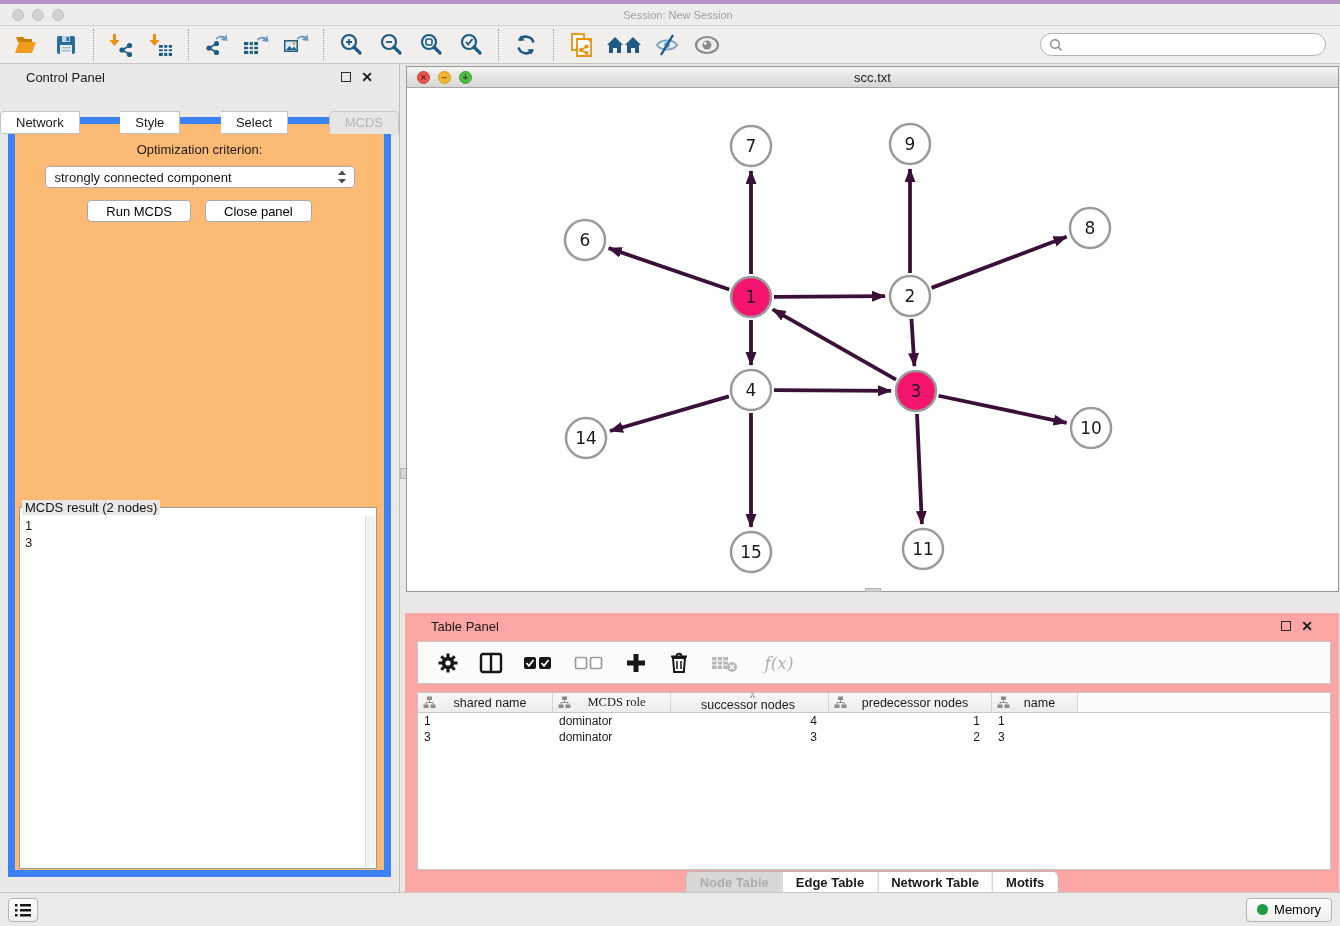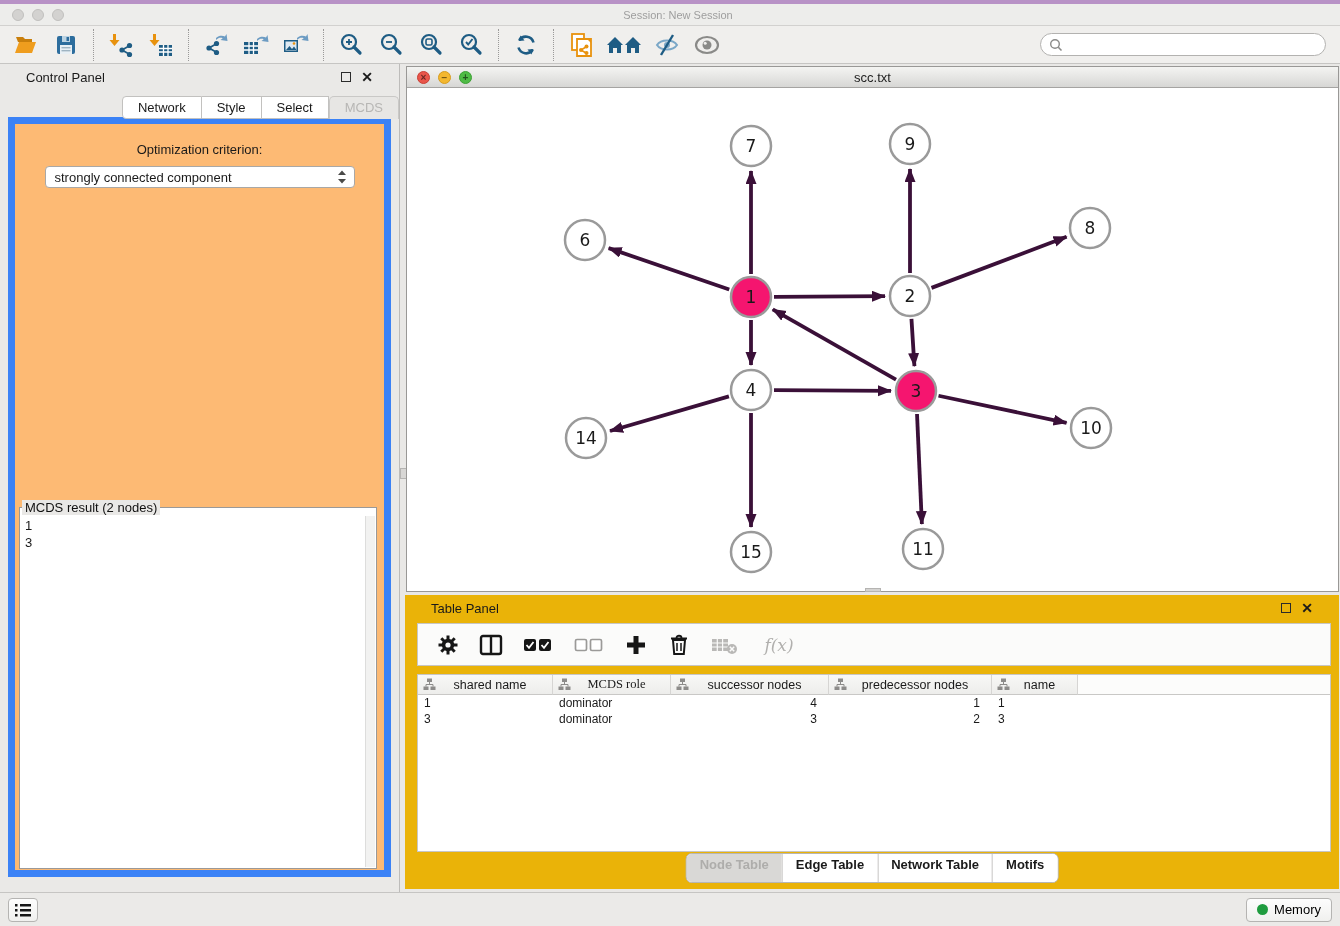--- a/index.html
+++ b/index.html
@@ -23,21 +23,21 @@
 
   
   .workspace{position:absolute;left:0;top:64px;right:0;bottom:34px}
 
   
   .control-panel{position:absolute;left:0;top:0;width:400px;height:100%;background:#eae9e7;border-right:1px solid #bdbcba}
   .panel-header{height:26px;display:flex;align-items:center;padding:0 26px;font-size:13px}
   .panel-header .ph-title{flex:1}
   .win-float{width:10px;height:10px;border:1.5px solid #2b2b2b;display:inline-block;margin-right:10px;cursor:pointer}
   .win-close{font-size:14px;font-weight:bold;color:#1a1a1a;cursor:pointer;line-height:10px}
-  .cp-tabs{display:flex;justify-content:flex-end;margin-top:6px;position:relative;z-index:2}
+  .cp-tabs{display:flex;justify-content:space-between;margin-top:21px;position:relative;z-index:2}
   .cp-tab{font-size:13px;padding:3px 15px;background:#fff;border:1px solid #c2c1bf;border-left:none;cursor:pointer}
   .cp-tab:first-child{border-left:1px solid #c2c1bf;border-radius:4px 0 0 4px}
   .cp-tab.active{background:#e7e6e4;color:#b7b6b4;border-radius:5px 5px 0 0;border:1px solid #c9c8c6;border-bottom:none;padding-bottom:4px}
   .cp-body{position:absolute;left:8px;right:8px;top:53px;bottom:15px;border:7px solid #3b82f6;background:#fdba74}
   .opt-label{text-align:center;margin-top:18px;font-size:13px}
   .dropdown{margin:9px auto 0;width:310px;height:22px;background:#fff;border:1px solid #a9a8a6;border-radius:4px;display:flex;align-items:center;padding:0 6px 0 9px;font-size:13px;cursor:pointer}
   .dropdown .dd-label{flex:1}
   .cp-buttons{display:flex;justify-content:center;gap:14px;margin-top:12px}
   .cp-btn{height:22px;padding:0 18px;background:#fff;border:1px solid #a9a8a6;border-radius:4px;font-size:13px;font-family:"Liberation Sans",sans-serif;cursor:pointer}
   .result-fieldset{position:absolute;left:4px;right:7px;top:376px;bottom:1px;border:1px solid #9a9998;background:#fff}
@@ -54,21 +54,21 @@
   .net-titlebar{position:relative;height:21px;background:linear-gradient(#f4f4f2,#d7d7d5);border-bottom:1px solid #a5a4a2;display:flex;align-items:center;justify-content:center}
   .tl{position:absolute;top:4px;width:13px;height:13px;border-radius:50%;font-size:10px;font-weight:bold;line-height:12px;text-align:center;color:rgba(0,0,0,.55);cursor:pointer}
   .tl.red{left:10px;background:#e9554a;border:1px solid #c93f35}
   .tl.yellow{left:31px;background:#f3b72f;border:1px solid #d69c1e}
   .tl.green{left:52px;background:#4fbb45;border:1px solid #3da035}
   .net-title{font-size:13px;color:#222}
   .net-canvas{position:absolute;left:0;top:22px;right:0;bottom:0;background:#fff;overflow:hidden}
   .net-grip{position:absolute;left:50%;bottom:-1px;transform:translateX(-50%);width:16px;height:4px;background:#d4d3d1;border:1px solid #b5b4b2}
 
   
-  .table-panel{position:absolute;left:405px;top:531px;width:934px;height:294px;background:#eab308}
+  .table-panel{position:absolute;left:405px;top:549px;width:934px;height:294px;background:#fca5a5}
   .tp-toolbar{position:absolute;left:12px;right:8px;top:28px;height:43px;background:#fbfbfa;border:1px solid #c7c6c4;display:flex;align-items:center;gap:19px;padding-left:18px}
   .tp-icon{display:flex;align-items:center;justify-content:center;width:24px;height:24px;background:transparent;border:none;cursor:pointer}
   .fx-label{font-family:"DejaVu Serif",serif;font-style:italic;font-size:17px;color:#b1b0ae}
   .tp-table{position:absolute;left:12px;right:8px;top:79px;bottom:37px;background:#fff;border:1px solid #c7c6c4;overflow:hidden}
   .tp-head{display:flex;height:20px;background:#f3f3f1}
   .th{display:flex;align-items:center;padding-left:5px;border-right:1px solid #d6d5d3;border-bottom:1px solid #c9c8c6;font-size:12.5px;background:linear-gradient(#f8f8f6,#ededeb)}
   .th .th-label{flex:1;text-align:center;padding-right:8px}
   .th-fill{flex:1;border-bottom:1px solid #c9c8c6;background:#fcfcfb}
   .tr{display:flex;height:16px;font-size:12px;align-items:center;cursor:default}
   .td{overflow:hidden;white-space:nowrap}
@@ -265,20 +265,24 @@
           <div class="cp-tab active">MCDS</div>
         </div>
       <div class="cp-body">
         <div class="opt-label">Optimization criterion:</div>
         <div class="dropdown">
           <span class="dd-label">strongly connected component</span>
           <svg width="12" height="16" viewBox="0 0 12 16">
               <path d="M2 6l4-4.5L10 6z" fill="#4a4a48"></path>
               <path d="M2 10l4 4.5L10 10z" fill="#4a4a48"></path>
             </svg>
+        </div>
+        <div class="cp-buttons">
+          <button class="cp-btn">Run MCDS</button>
+          <button class="cp-btn">Close panel</button>
         </div>
         <fieldset class="result-fieldset">
           <legend>MCDS result (2 nodes)</legend>
           <div class="result-area" id="result-lines">1
 3</div>
           <div class="result-scroll"></div>
         </fieldset>
       </div>
     </aside>
 
@@ -423,21 +427,21 @@
               <svg width="13" height="13" viewBox="0 0 13 13">
                 <g fill="#8d8c8a">
                   <rect x="4" y="0.5" width="5" height="3.5"></rect>
                   <rect x="0.5" y="8.5" width="5" height="3.5"></rect>
                   <rect x="7.5" y="8.5" width="5" height="3.5"></rect>
                 </g>
                 <path d="M6.5 4v2.5M3 8.5V6.5h7v2" stroke="#8d8c8a" fill="none"></path>
               </svg>
               <span class="th-label">MCDS role</span>
             </div>
-            <div class="th" style="width: 158px;">
+            <div class="th" style="width: 158px; flex-direction: column;">
               <svg width="13" height="13" viewBox="0 0 13 13">
                 <g fill="#8d8c8a">
                   <rect x="4" y="0.5" width="5" height="3.5"></rect>
                   <rect x="0.5" y="8.5" width="5" height="3.5"></rect>
                   <rect x="7.5" y="8.5" width="5" height="3.5"></rect>
                 </g>
                 <path d="M6.5 4v2.5M3 8.5V6.5h7v2" stroke="#8d8c8a" fill="none"></path>
               </svg>
               <span class="th-label">successor nodes</span>
             </div>

